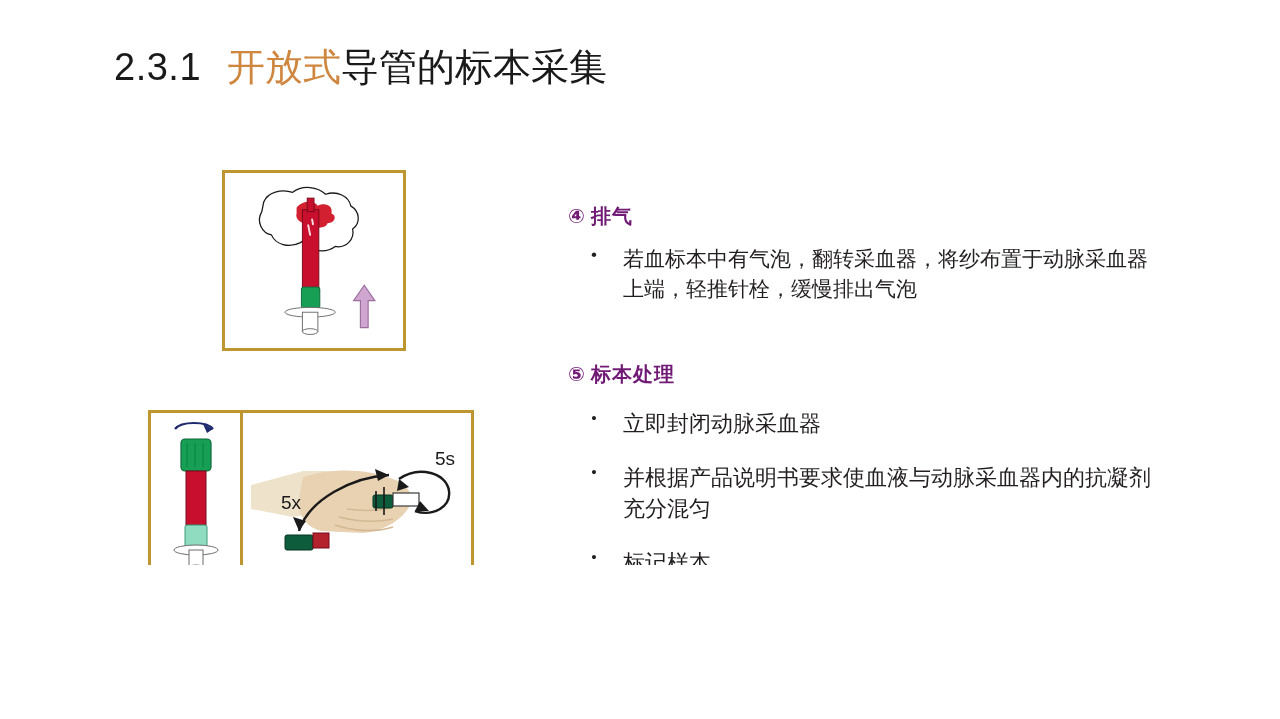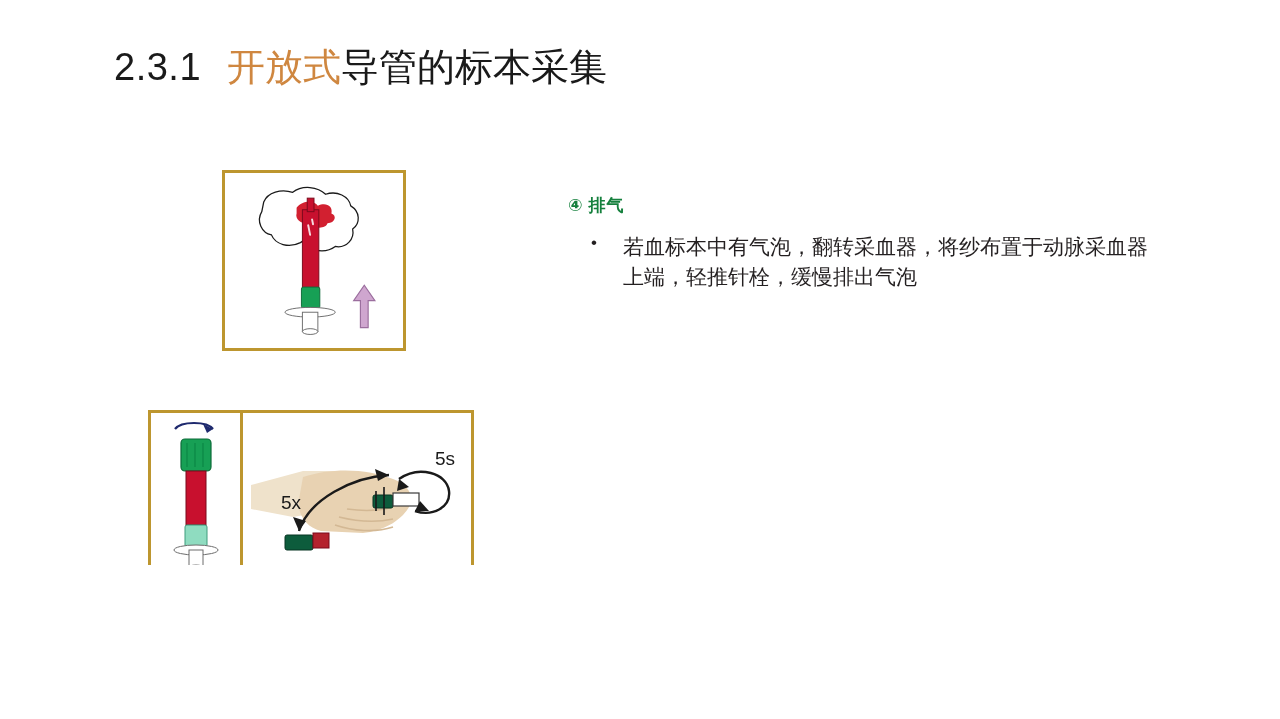--- a/index.html
+++ b/index.html
@@ -69,26 +69,27 @@
 
   
   #content-col {
     position: absolute;
     left: 568px;
     top: 196px;
     width: 612px;
   }
   .section { margin-bottom: 0; }
   .section-heading {
-    color: #15803d;
+    color: #701a75;
     font-weight: bold;
-    font-size: 17px;
+    font-size: 20px;
     letter-spacing: 1px;
     line-height: 1.2;
     white-space: nowrap;
+    margin-top: 8px;
   }
   .sec-circle { margin-right: 5px; }
 
   .bullet-list {
     list-style: none;
     margin: 13px;
     padding: 0;
   }
   .bullet-item {
     position: relative;
@@ -237,20 +238,28 @@
     <div class="section" id="section-vent">
       <div class="section-heading">
         <span class="sec-circle">④</span><span>排气</span>
       </div>
       <ul class="bullet-list">
         <li class="bullet-item">若血标本中有气泡，翻转采血器，将纱布置于动脉采血器上端，轻推针栓，缓慢排出气泡</li>
       </ul>
     </div>
 
     <div class="section" id="section-handling">
+      <div class="section-heading">
+        <span class="sec-circle">⑤</span><span>标本处理</span>
+      </div>
+      <ul class="bullet-list">
+        <li class="bullet-item">立即封闭动脉采血器</li>
+        <li class="bullet-item">并根据产品说明书要求使血液与动脉采血器内的抗凝剂充分混匀</li>
+        <li class="bullet-item">标记样本</li>
+      </ul>
     </div>
 
   </div>
 
   <div id="watermark">
     <svg width="44" height="34" viewBox="0 0 44 34">
       <path d="M15,3 C7,3 1,8.5 1,15 C1,18.6 2.9,21.8 5.9,23.9 L4.4,28.6 L9.7,26
                C11.4,26.5 13.2,26.8 15,26.8 C15.4,26.8 15.8,26.8 16.2,26.7
                C15.6,25.3 15.3,23.8 15.3,22.2 C15.3,15.7 21.4,10.5 29,10.5
                C29.5,10.5 30,10.5 30.5,10.6 C29,6.2 22.6,3 15,3 Z" fill="none" stroke="#b9b9bd" stroke-width="1.4"></path>

